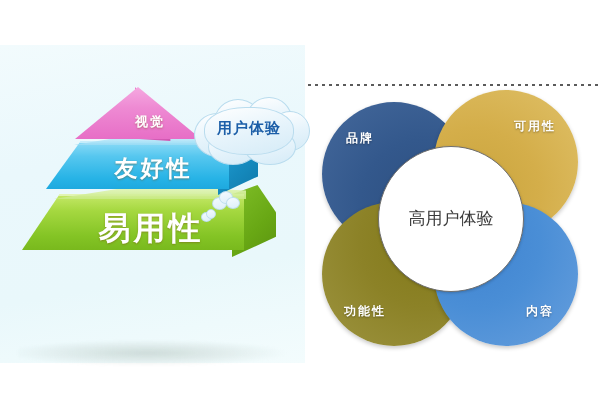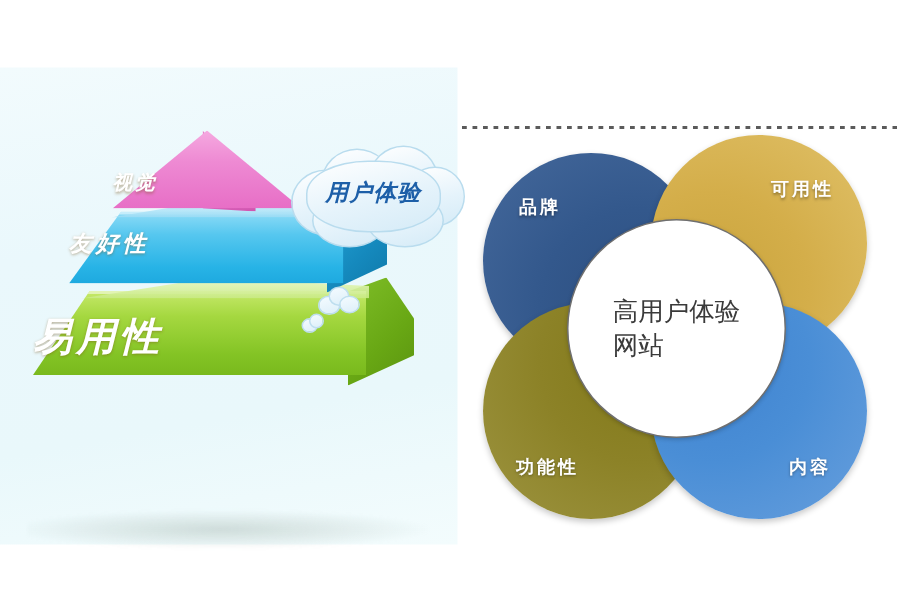--- a/index.html
+++ b/index.html
@@ -6,22 +6,22 @@
   body{width:600px;height:400px;overflow:hidden;font-family:"Liberation Sans","DejaVu Sans",sans-serif;}
   #stage{position:relative;width:600px;height:400px;background:#ffffff;}
 
   
   #left-panel{position:absolute;left:0;top:45px;width:305px;height:318px;
     background:linear-gradient(170deg,#f2fbfd 0%,#eaf8fc 35%,#e9f8fb 70%,#f3fcfd 100%);}
 
   #pyramid-figure{position:absolute;left:0;top:45px;width:305px;height:318px;}
 
   .tier{position:absolute;}
-  .tier .label{position:absolute;left:0;right:0;color:#ffffff;
-    font-weight:bold;font-style:italic;letter-spacing:3px;
+  .tier .label{position:absolute;left:0;right:0;text-align:center;color:#ffffff;
+    font-weight:bold;letter-spacing:3px;
     text-shadow:0 1px 2px rgba(120,80,20,.45);pointer-events:none;}
 
   
   #pyr-shadow{position:absolute;left:18px;top:295px;width:268px;height:26px;
     background:radial-gradient(ellipse at 48% 50%,rgba(130,150,140,.30) 0%,rgba(150,170,160,.14) 45%,rgba(200,220,215,0) 72%);
     filter:blur(1px);}
 
   
   #tier-useful{left:0px;top:200px;width:290px;height:105px;}
   #tier-useful .top-front{position:absolute;left:0;top:10px;width:252px;height:68px;
@@ -41,54 +41,54 @@
   #tier-easy .top-front{position:absolute;left:0;top:9px;width:222px;height:56px;
     background:linear-gradient(180deg,#c6e96a 0%,#a5d840 30%,#84c425 75%,#79b91d 100%);
     clip-path:polygon(17% 0%,100% 0%,100% 100%,0% 100%);
     box-shadow:inset 0 2px 0 rgba(255,255,255,.5);}
   #tier-easy .right{position:absolute;left:210px;top:0px;width:44px;height:72px;
     background:linear-gradient(135deg,#7fbe28 0%,#68a714 60%,#5b9410 100%);
     clip-path:polygon(0% 13%,58% 0%,100% 38%,100% 72%,0% 100%);}
   #tier-easy .topcap{position:absolute;left:32px;top:0px;width:192px;height:14px;
     background:linear-gradient(180deg,#e9f8c4 0%,#c9ea85 100%);
     clip-path:polygon(6% 100%,0% 100%,46% 0%,100% 40%,100% 100%);opacity:.9;}
-  #tier-easy .label{top:22px;font-size:26px;}
+  #tier-easy .label{top:22px;font-size:32px;}
 
   
   #tier-friendly{left:46px;top:88px;width:215px;height:70px;}
   #tier-friendly .top-front{position:absolute;left:0;top:8px;width:183px;height:48px;
     background:linear-gradient(180deg,#8fdcf7 0%,#56c7ef 32%,#27b3e6 78%,#1ea9df 100%);
     clip-path:polygon(19% 0%,100% 0%,100% 100%,0% 100%);
     box-shadow:inset 0 2px 0 rgba(255,255,255,.5);}
   #tier-friendly .right{position:absolute;left:172px;top:0px;width:40px;height:62px;
     background:linear-gradient(135deg,#25a6d9 0%,#1589bd 60%,#0f78a8 100%);
     clip-path:polygon(0% 14%,58% 0%,100% 38%,100% 70%,0% 100%);}
   #tier-friendly .topcap{position:absolute;left:28px;top:0px;width:156px;height:12px;
     background:linear-gradient(180deg,#d6f3fd 0%,#9 adf 100%);
     background:linear-gradient(180deg,#d9f4fd 0%,#9bdcf5 100%);
     clip-path:polygon(6% 100%,0% 100%,46% 0%,100% 40%,100% 100%);opacity:.9;}
-  #tier-friendly .label{top:20px;font-size:15px;}
+  #tier-friendly .label{top:20px;font-size:23px;}
 
   
   #tier-visual{left:75px;top:42px;width:150px;height:58px;}
   #tier-visual .top-front{position:absolute;left:0;top:0px;width:126px;height:52px;
     background:linear-gradient(180deg,#f5a9e0 0%,#ee8ad3 40%,#e76ec6 100%);
     clip-path:polygon(50% 0%,100% 100%,0% 100%);}
   #tier-visual .right{position:absolute;left:60px;top:0px;width:68px;height:54px;
     background:linear-gradient(150deg,#e87ccb 0%,#d45bb4 70%,#c84aa7 100%);
     clip-path:polygon(0% 0%,52% 72%,52% 100%,0% 96%);}
   #tier-visual .label{top:26px;font-size:13px;letter-spacing:2px;}
 
   
   #thought-bubble{position:absolute;left:188px;top:52px;width:122px;height:68px;}
   .puff{position:absolute;border-radius:50%;
     background:linear-gradient(165deg,#ffffff 0%,#e5f3fb 55%,#d5ebf7 100%);
     border:1.4px solid #b9dcee;}
   #bubble-text{position:absolute;left:0;right:0;top:22px;text-align:center;
-    color:#1d5fa8;font-size:15px;font-weight:bold;letter-spacing:1px;z-index:5;font-style:italic;}
+    color:#1d5fa8;font-size:15px;font-weight:bold;letter-spacing:1px;z-index:5;}
   .trail{position:absolute;border-radius:50%;
     background:linear-gradient(165deg,#f4fbff 0%,#ddeff9 100%);border:1.2px solid #bedeef;}
 
   
   #dotted-divider{position:absolute;left:308px;top:84px;width:290px;height:2px;
     background-image:linear-gradient(to right,#5b5b5b 0 3px,rgba(0,0,0,0) 3px 7px);
     background-size:7px 2px;background-repeat:repeat-x;}
 
   
   #venn-figure{position:absolute;left:322px;top:90px;width:256px;height:256px;}
@@ -185,18 +185,17 @@
       <span class="lobe-label">功能性</span>
     </div>
 
     <div class="lobe" id="lobe-content">
       <span class="lobe-label">内容</span>
     </div>
 
     <div id="venn-center">
       <div id="venn-center-text">
         <div>高用户体验</div>
-        <div>网站</div>
       </div>
     </div>
   </div>
 
 </div>
 
 </body></html>

